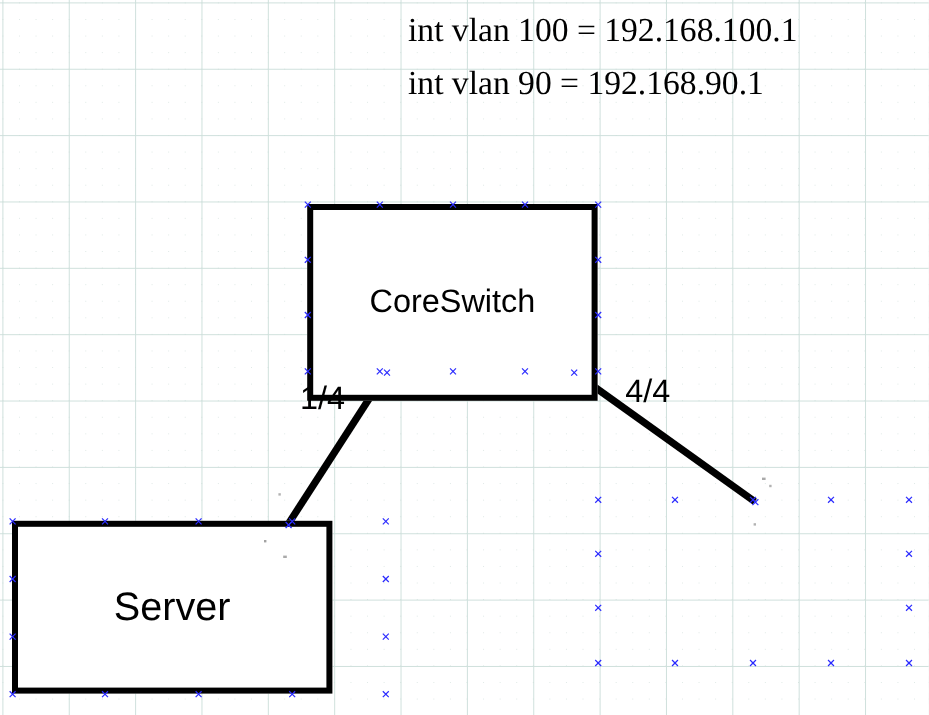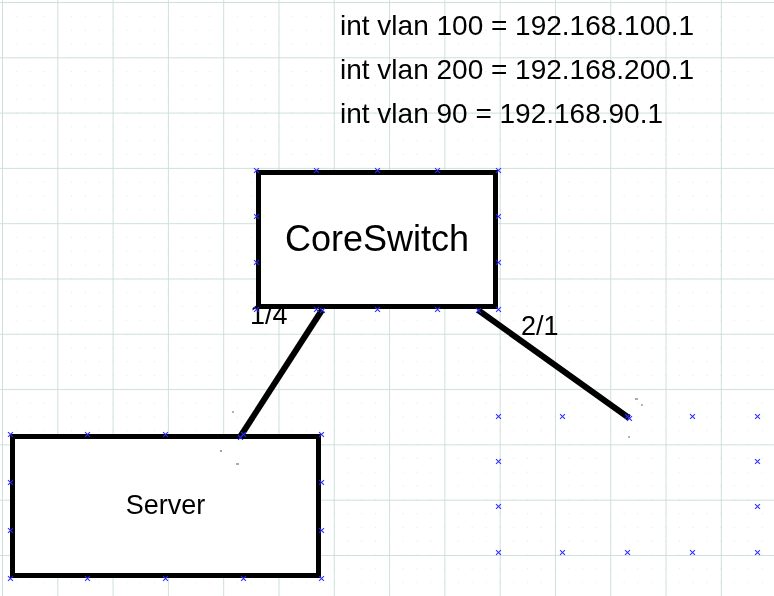--- a/index.html
+++ b/index.html
@@ -85,56 +85,57 @@
     align-items: center;
     justify-content: center;
     color: #000000;
     line-height: 1.30;
     white-space: nowrap;
   }
   .node .ln { display: block; }
 
   #node-coreswitch {
     left: 256px; top: 170px;
-    width: 242px; height: 139px;
-    font-size: 36px;
+    width: 242px; height: 164px;
+    font-size: 27px;
   }
   #node-server {
     left: 10px; top: 434px;
-    width: 311px; height: 144px;
-    font-size: 27px;
+    width: 267px; height: 144px;
+    font-size: 33px;
   }
   #node-client {
     left: 498px; top: 416px;
     width: 259px; height: 136px;
     font-size: 27px;
   }
 
   
   #vlan-notes {
     position: absolute;
     z-index: 5;
     left: 340px;
     top: 4px;
     font-size: 28px;
     line-height: 44px;
     color: #000000;
     white-space: nowrap;
+    font-family: Liberation Serif, serif;
   }
   #vlan-notes .ln { display: block; }
 
   
   .edge-label {
     position: absolute;
     z-index: 5;
     font-size: 27px;
     color: #000000;
     white-space: nowrap;
   }
-  #label-port-left  { left: 250px; top: 300px; }
+  #label-port-left  { left: 250px; top: 317px; }
   #label-port-right { left: 521px; top: 311px; }
 
   
   .handle {
     position: absolute;
     z-index: 6;
     width: 7px;
     height: 7px;
     margin-left: -3.5px;
     margin-top: -3.5px;
@@ -167,35 +168,34 @@
   <div id="grid-mask"></div>
   <div id="grid-major"></div>
 
   <svg id="edges" width="774" height="596" viewBox="0 0 774 596">
     <line x1="322" y1="310" x2="240" y2="437" stroke="#000000" stroke-width="6" stroke-linecap="butt"></line>
     <line x1="478" y1="310" x2="629" y2="418" stroke="#000000" stroke-width="6" stroke-linecap="butt"></line>
   </svg>
 
   <div id="vlan-notes">
     <span class="ln">int vlan 100 = 192.168.100.1</span>
-    <span class="ln">int vlan 200 = 192.168.200.1</span>
     <span class="ln">int vlan 90 = 192.168.90.1</span>
   </div>
 
   <div id="node-coreswitch" class="node">
     <span class="ln">CoreSwitch</span>
   </div>
 
   <div id="node-server" class="node">
     <span class="ln">Server</span>
   </div>
 
 
   <div id="label-port-left" class="edge-label">1/4</div>
-  <div id="label-port-right" class="edge-label">2/1</div>
+  <div id="label-port-right" class="edge-label">4/4</div>
 
   <div id="handles">
       <div class="handle" style="left: 256px; top: 170px;"></div>
       <div class="handle" style="left: 377px; top: 170px;"></div>
       <div class="handle" style="left: 498px; top: 170px;"></div>
       <div class="handle" style="left: 256px; top: 216.333px;"></div>
       <div class="handle" style="left: 498px; top: 216.333px;"></div>
       <div class="handle" style="left: 256px; top: 262.667px;"></div>
       <div class="handle" style="left: 498px; top: 262.667px;"></div>
       <div class="handle" style="left: 256px; top: 309px;"></div>

